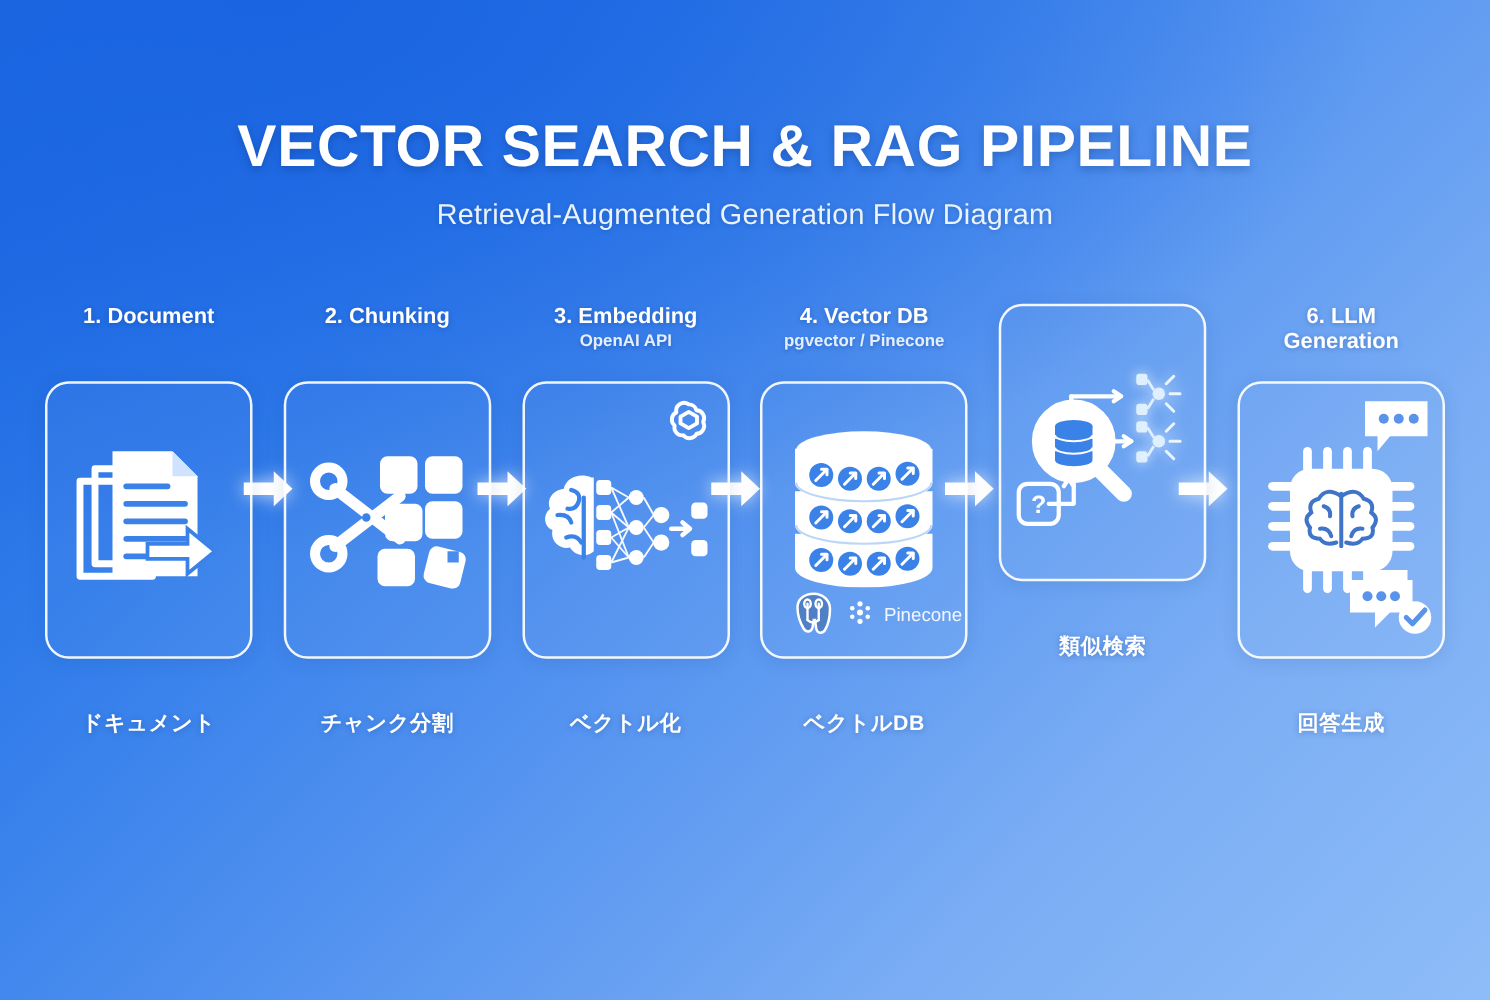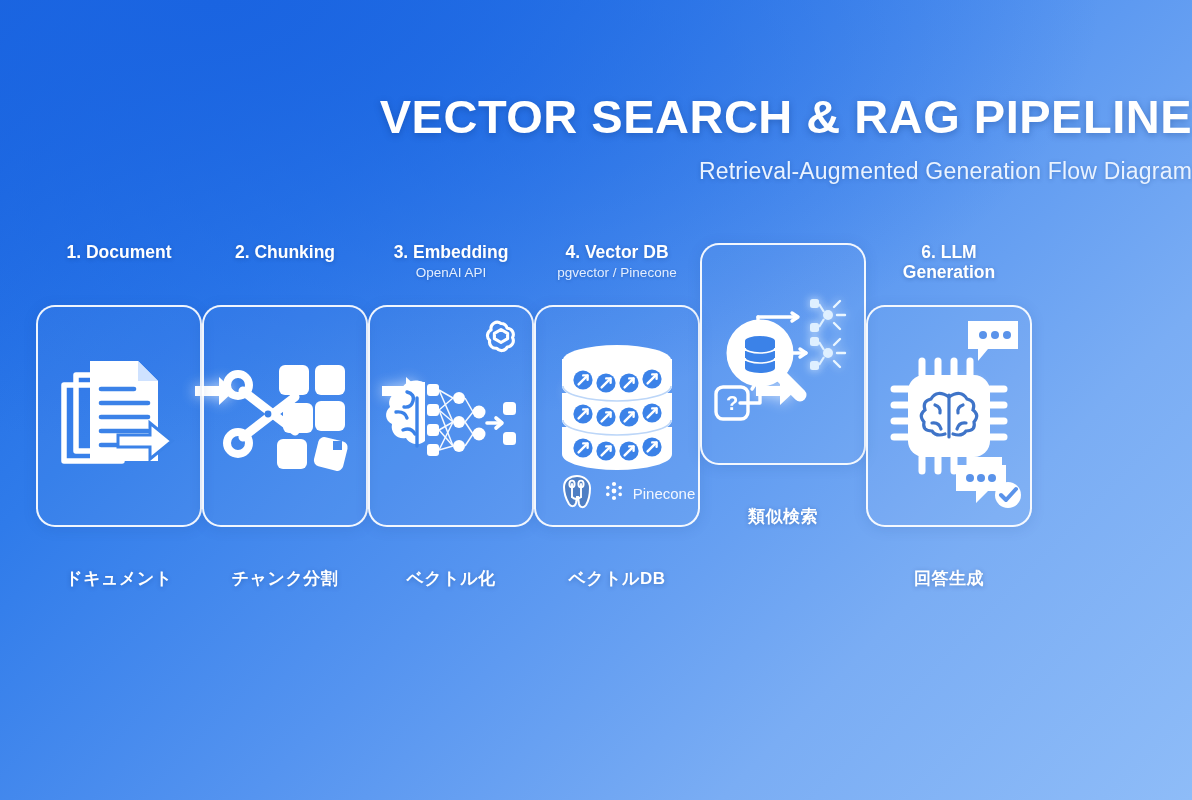--- a/index.html
+++ b/index.html
@@ -10,49 +10,49 @@
   }
   #stage {
     position: relative; width: 1192px; height: 800px;
     background:
       radial-gradient(ellipse 120% 90% at 18% 0%, rgba(26,100,225,1) 0%, rgba(26,100,225,0) 62%),
       linear-gradient(134deg, #1a66e0 0%, #2f7bea 26%, #5594f0 52%, #7aadf4 76%, #8ebcf8 100%);
     color: #ffffff;
   }
 
   
-  .header { position: absolute; top: 0; left: 0; right: 0; text-align: right; }
+  .header { position: absolute; top: 0; left: 0; right: 0; text-align: center; }
   .title {
     margin-top: 92px;
     font-size: 47px; font-weight: bold; letter-spacing: 0.5px;
     text-shadow: 0 2px 7px rgba(10,50,120,.35);
     line-height: 1.05;
   }
   .subtitle {
     margin-top: 17px;
     font-size: 23px; font-weight: normal; color: #eaf3ff;
     letter-spacing: 0.2px;
     text-shadow: 0 1px 4px rgba(10,50,120,.28);
   }
 
   
   .pipeline {
     position: absolute; top: 243px; left: 36px; right: 36px;
-    display: flex; align-items: flex-start; 
+    display: flex; align-items: flex-start; justify-content: space-between;
   }
   .step { width: 166px; display: flex; flex-direction: column; align-items: center; }
 
   .step-head { height: 62px; text-align: center; width: 100%; }
   .step-title {
     font-size: 17.5px; font-weight: bold; line-height: 1.12;
     text-shadow: 0 1px 4px rgba(10,50,120,.32);
     white-space: pre-line;
   }
   .step-sub {
-    margin-top: 2px; font-size: 13.5px; font-weight: normal; color: #e3eeff;
+    margin-top: 2px; font-size: 13.5px; font-weight: bold; color: #e3eeff;
     text-shadow: 0 1px 3px rgba(10,50,120,.3);
   }
 
   .card {
     position: relative;
     width: 166px; height: 222px;
     border: 2.2px solid rgba(255,255,255,.93);
     border-radius: 19px;
     background: rgba(255,255,255,.045);
     box-shadow: 0 2px 14px rgba(20,60,140,.13);

